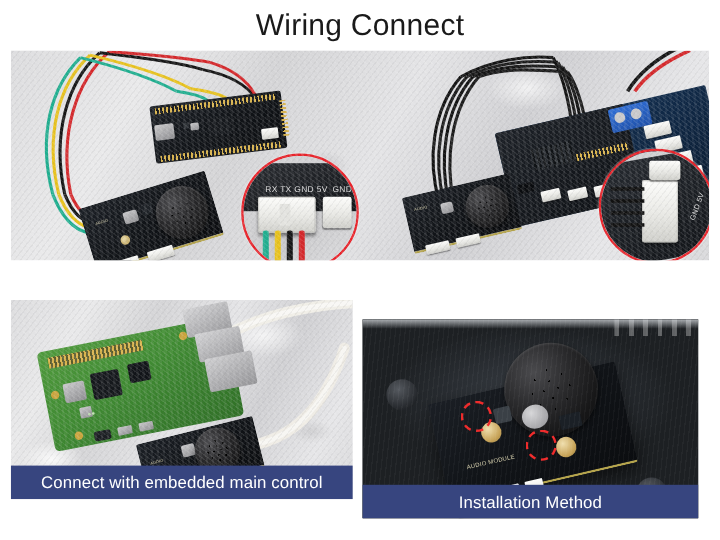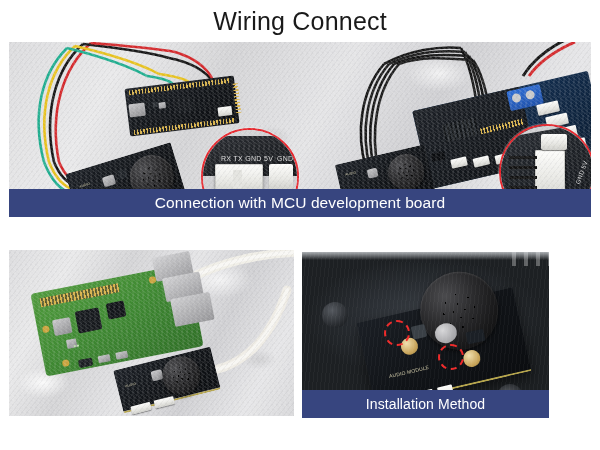--- a/index.html
+++ b/index.html
@@ -17,21 +17,21 @@
     position: absolute; left: 0; top: 5px; width: 600px;
     text-align: center;
     font-size: 25px; font-weight: 400; color: #1a1a1a;
     letter-spacing: .2px; line-height: 32px;
   }
 
   
   .panel { position: absolute; overflow: hidden; }
   .panel-top    { left: 9px;   top: 42px;  width: 582px; height: 175px; }
   .panel-bl     { left: 9px;   top: 250px; width: 285px; height: 166px; }
-  .panel-br     { left: 302px; top: 252px; width: 247px; height: 166px; }
+  .panel-br     { left: 302px; top: 266px; width: 280px; height: 166px; }
 
   .photo { position: absolute; inset: 0; overflow: hidden; }
 
   
   .bg-concrete {
     background:
       radial-gradient(ellipse 38px 22px at 12% 80%, rgba(255,255,255,.85), rgba(255,255,255,0) 70%),
       radial-gradient(ellipse 48px 26px at 74% 18%, rgba(255,255,255,.7), rgba(255,255,255,0) 70%),
       radial-gradient(ellipse 30px 18px at 45% 55%, rgba(150,150,152,.28), rgba(0,0,0,0) 70%),
       radial-gradient(ellipse 26px 14px at 88% 66%, rgba(150,150,152,.25), rgba(0,0,0,0) 70%),
@@ -283,23 +283,20 @@
         <div class="jst-white" style="left:40px; top:8px; width:26px; height:16px; border-radius:2px;"></div>
 
         <div style="position:absolute;left:8px;top:30px;width:28px;height:3px;background:#111;"></div>
         <div style="position:absolute;left:8px;top:40px;width:28px;height:3px;background:#111;"></div>
         <div style="position:absolute;left:8px;top:50px;width:28px;height:3px;background:#111;"></div>
         <div style="position:absolute;left:8px;top:60px;width:28px;height:3px;background:#111;"></div>
       </div>
 
     </div>
 
-    <div class="caption">
-      <span>Connection with MCU development board</span>
-    </div>
   </div>
 
   <div class="panel panel-bl">
     <div class="photo bg-concrete">
 
       <svg width="285" height="166" style="position:absolute;left:0;top:0">
         <path d="M178,30 C210,12 250,4 290,2" stroke="#f0eee7" stroke-width="9" fill="none" stroke-linecap="round"></path>
         <path d="M178,30 C210,12 250,4 290,2" stroke="#ffffff" stroke-width="4" fill="none" stroke-linecap="round" opacity=".55"></path>
         <path d="M206,120 C238,112 262,88 278,40" stroke="#efece5" stroke-width="9" fill="none" stroke-linecap="round"></path>
         <path d="M206,120 C238,112 262,88 278,40" stroke="#ffffff" stroke-width="4" fill="none" stroke-linecap="round" opacity=".5"></path>
@@ -338,20 +335,23 @@
         <div class="chip" style="left:50px; top:12px; width:8px; height:8px; background:#1e2227;"></div>
         <div class="speaker" style="right:16px; top:2px; width:38px; height:38px;">
           <div class="speaker-holes"></div>
         </div>
         <div class="jst-white" style="left:8px; bottom:-5px; width:20px; height:8px;"></div>
         <div class="jst-white" style="left:32px; bottom:-5px; width:20px; height:8px;"></div>
       </div>
 
     </div>
 
+    <div class="caption caption-sm">
+      <span>Connect with embedded main control</span>
+    </div>
   </div>
 
   <div class="panel panel-br">
     <div class="photo bg-acrylic">
 
       <div style="position:absolute;left:20px;top:50px;width:26px;height:26px;border-radius:50%;
                   background:radial-gradient(circle at 38% 32%,#55595f,#24272b 70%,#15171a 100%);"></div>
       <div style="position:absolute;right:26px;bottom:8px;width:26px;height:26px;border-radius:50%;
                   background:radial-gradient(circle at 38% 32%,#55595f,#24272b 70%,#15171a 100%);"></div>
       <div style="position:absolute;left:210px;top:0;width:80px;height:14px;

